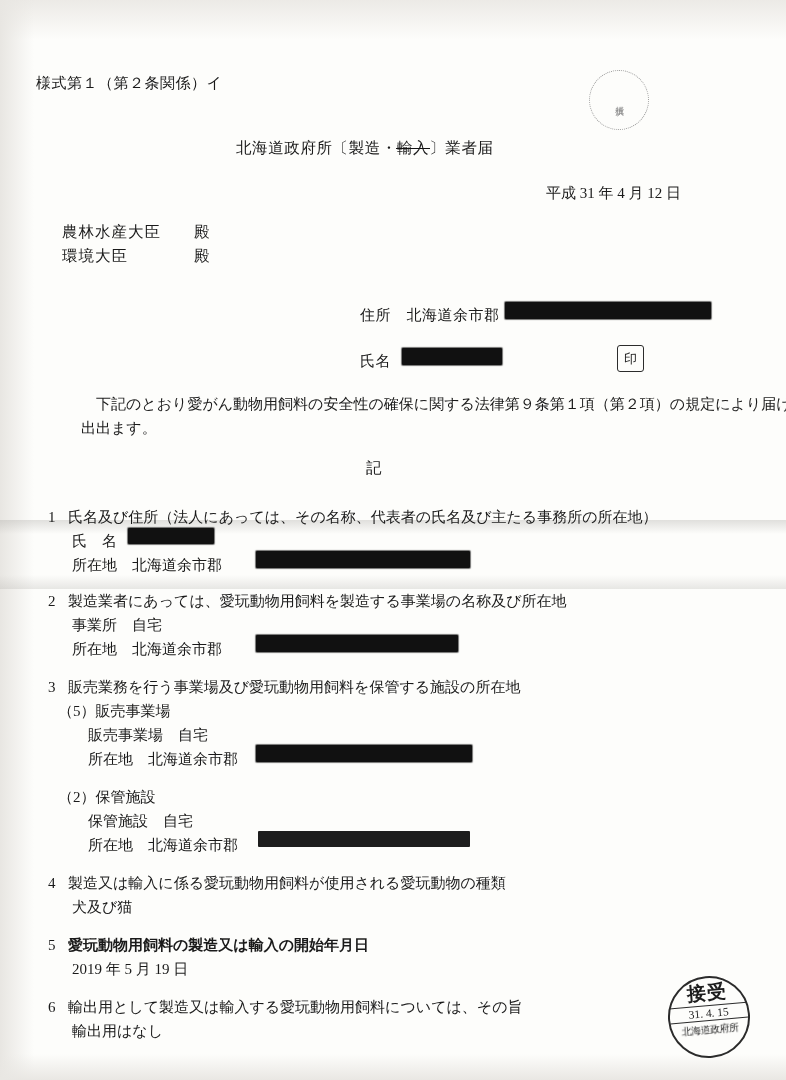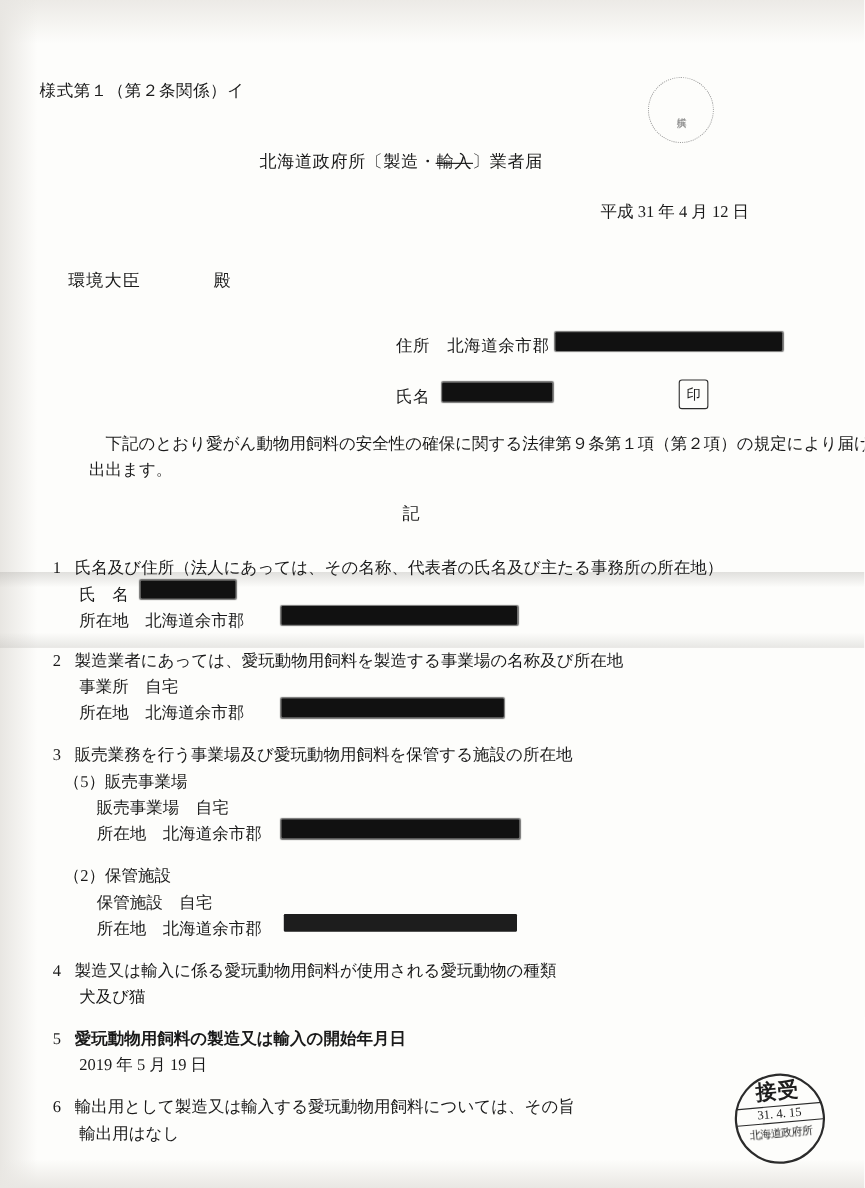--- a/index.html
+++ b/index.html
@@ -213,20 +213,21 @@
   <div class="doc-text form-code">様式第１（第２条関係）イ</div>
 
   <div class="seal-dotted">
     <span>横浜</span>
   </div>
 
   <div class="doc-text doc-title"><span>北海道政府所〔製造・</span><span class="strike">輸入</span><span>〕業者届</span></div>
 
   <div class="doc-text doc-date">平成 31 年 4 月 12 日</div>
 
+  <div class="doc-text addressee-1">農林水産大臣　　殿</div>
   <div class="doc-text addressee-2">環境大臣　　　　殿</div>
 
   <div class="doc-text applicant-addr-label">住所　北海道余市郡</div>
   <div class="redact soft" style="left:505px; top:302px; width:206px; height:17px;"></div>
 
   <div class="doc-text applicant-name-label">氏名</div>
   <div class="redact soft" style="left:402px; top:348px; width:100px; height:17px;"></div>
   <div class="seal-stamp">
     <span>印</span>
   </div>

